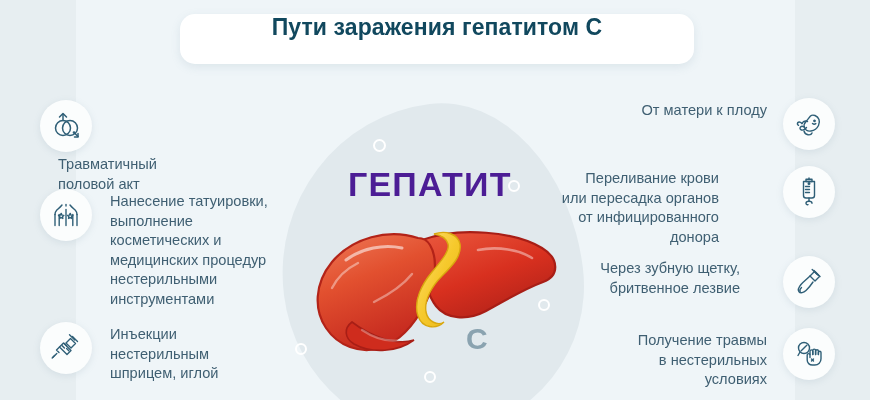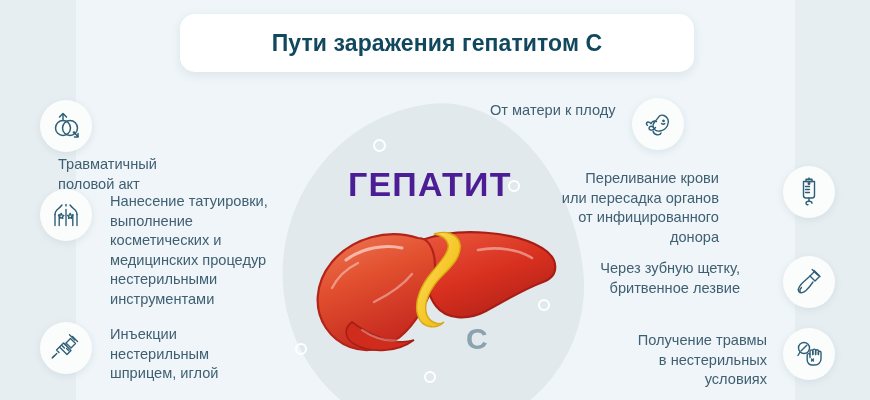--- a/index.html
+++ b/index.html
@@ -59,26 +59,26 @@
     border-radius: 50%;
     background: transparent;
   }
 
   
   .title-card {
     position: absolute;
     left: 180px;
     top: 14px;
     width: 514px;
-    height: 58px;
+    height: 50px;
     background: #ffffff;
     border-radius: 15px;
     box-shadow: 0 3px 10px rgba(120, 150, 165, 0.16);
     display: flex;
-    align-items: center;
+    align-items: flex-start;
     justify-content: center;
   }
   .title-text {
     font-size: 23px;
     font-weight: bold;
     color: #11485e;
     letter-spacing: 0.1px;
     white-space: nowrap;
   }
 
@@ -283,21 +283,21 @@
       </div>
       <div class="item-label">Инъекции
 нестерильным
 шприцем, иглой</div>
     </div>
 
   </div>
 
   <div class="col right">
 
-    <div class="item" style="top:10px; right:0; left:auto; width:345px; justify-content:flex-end;">
+    <div class="item" style="top:10px; right:0; left:auto; width:345px; justify-content:flex-start;">
       <div class="icon-badge">
         <svg width="32" height="32" viewBox="0 0 32 32" fill="none" stroke="#2f5f77" stroke-width="1.4" stroke-linecap="round" stroke-linejoin="round">
           <path d="M22 7.5 C26 9 27.5 13.5 25.5 17.5 C24 20.5 21 22.5 18 23
                    C15 23.5 12.5 22 11.5 19.5 C10.6 17.2 11.5 15 13 13.5
                    C15 11.5 16 9.5 17.5 8 C19 6.6 20.6 7 22 7.5 Z"></path>
           <path d="M13.5 19.5 C12 21.5 10 22.5 8.5 22 C7 21.5 6.5 20 7.5 19
                    C8.5 18 10 18.2 11 19"></path>
           <path d="M11 23 C11.5 25 13 26.5 15 26.8 C17 27.1 18.6 26.2 19 25"></path>
           <path d="M14.5 13.5 C12 12.5 10 13.5 9 15.5"></path>
           <path d="M9 15.5 C7.5 14 6 13.5 5 14.5"></path>

